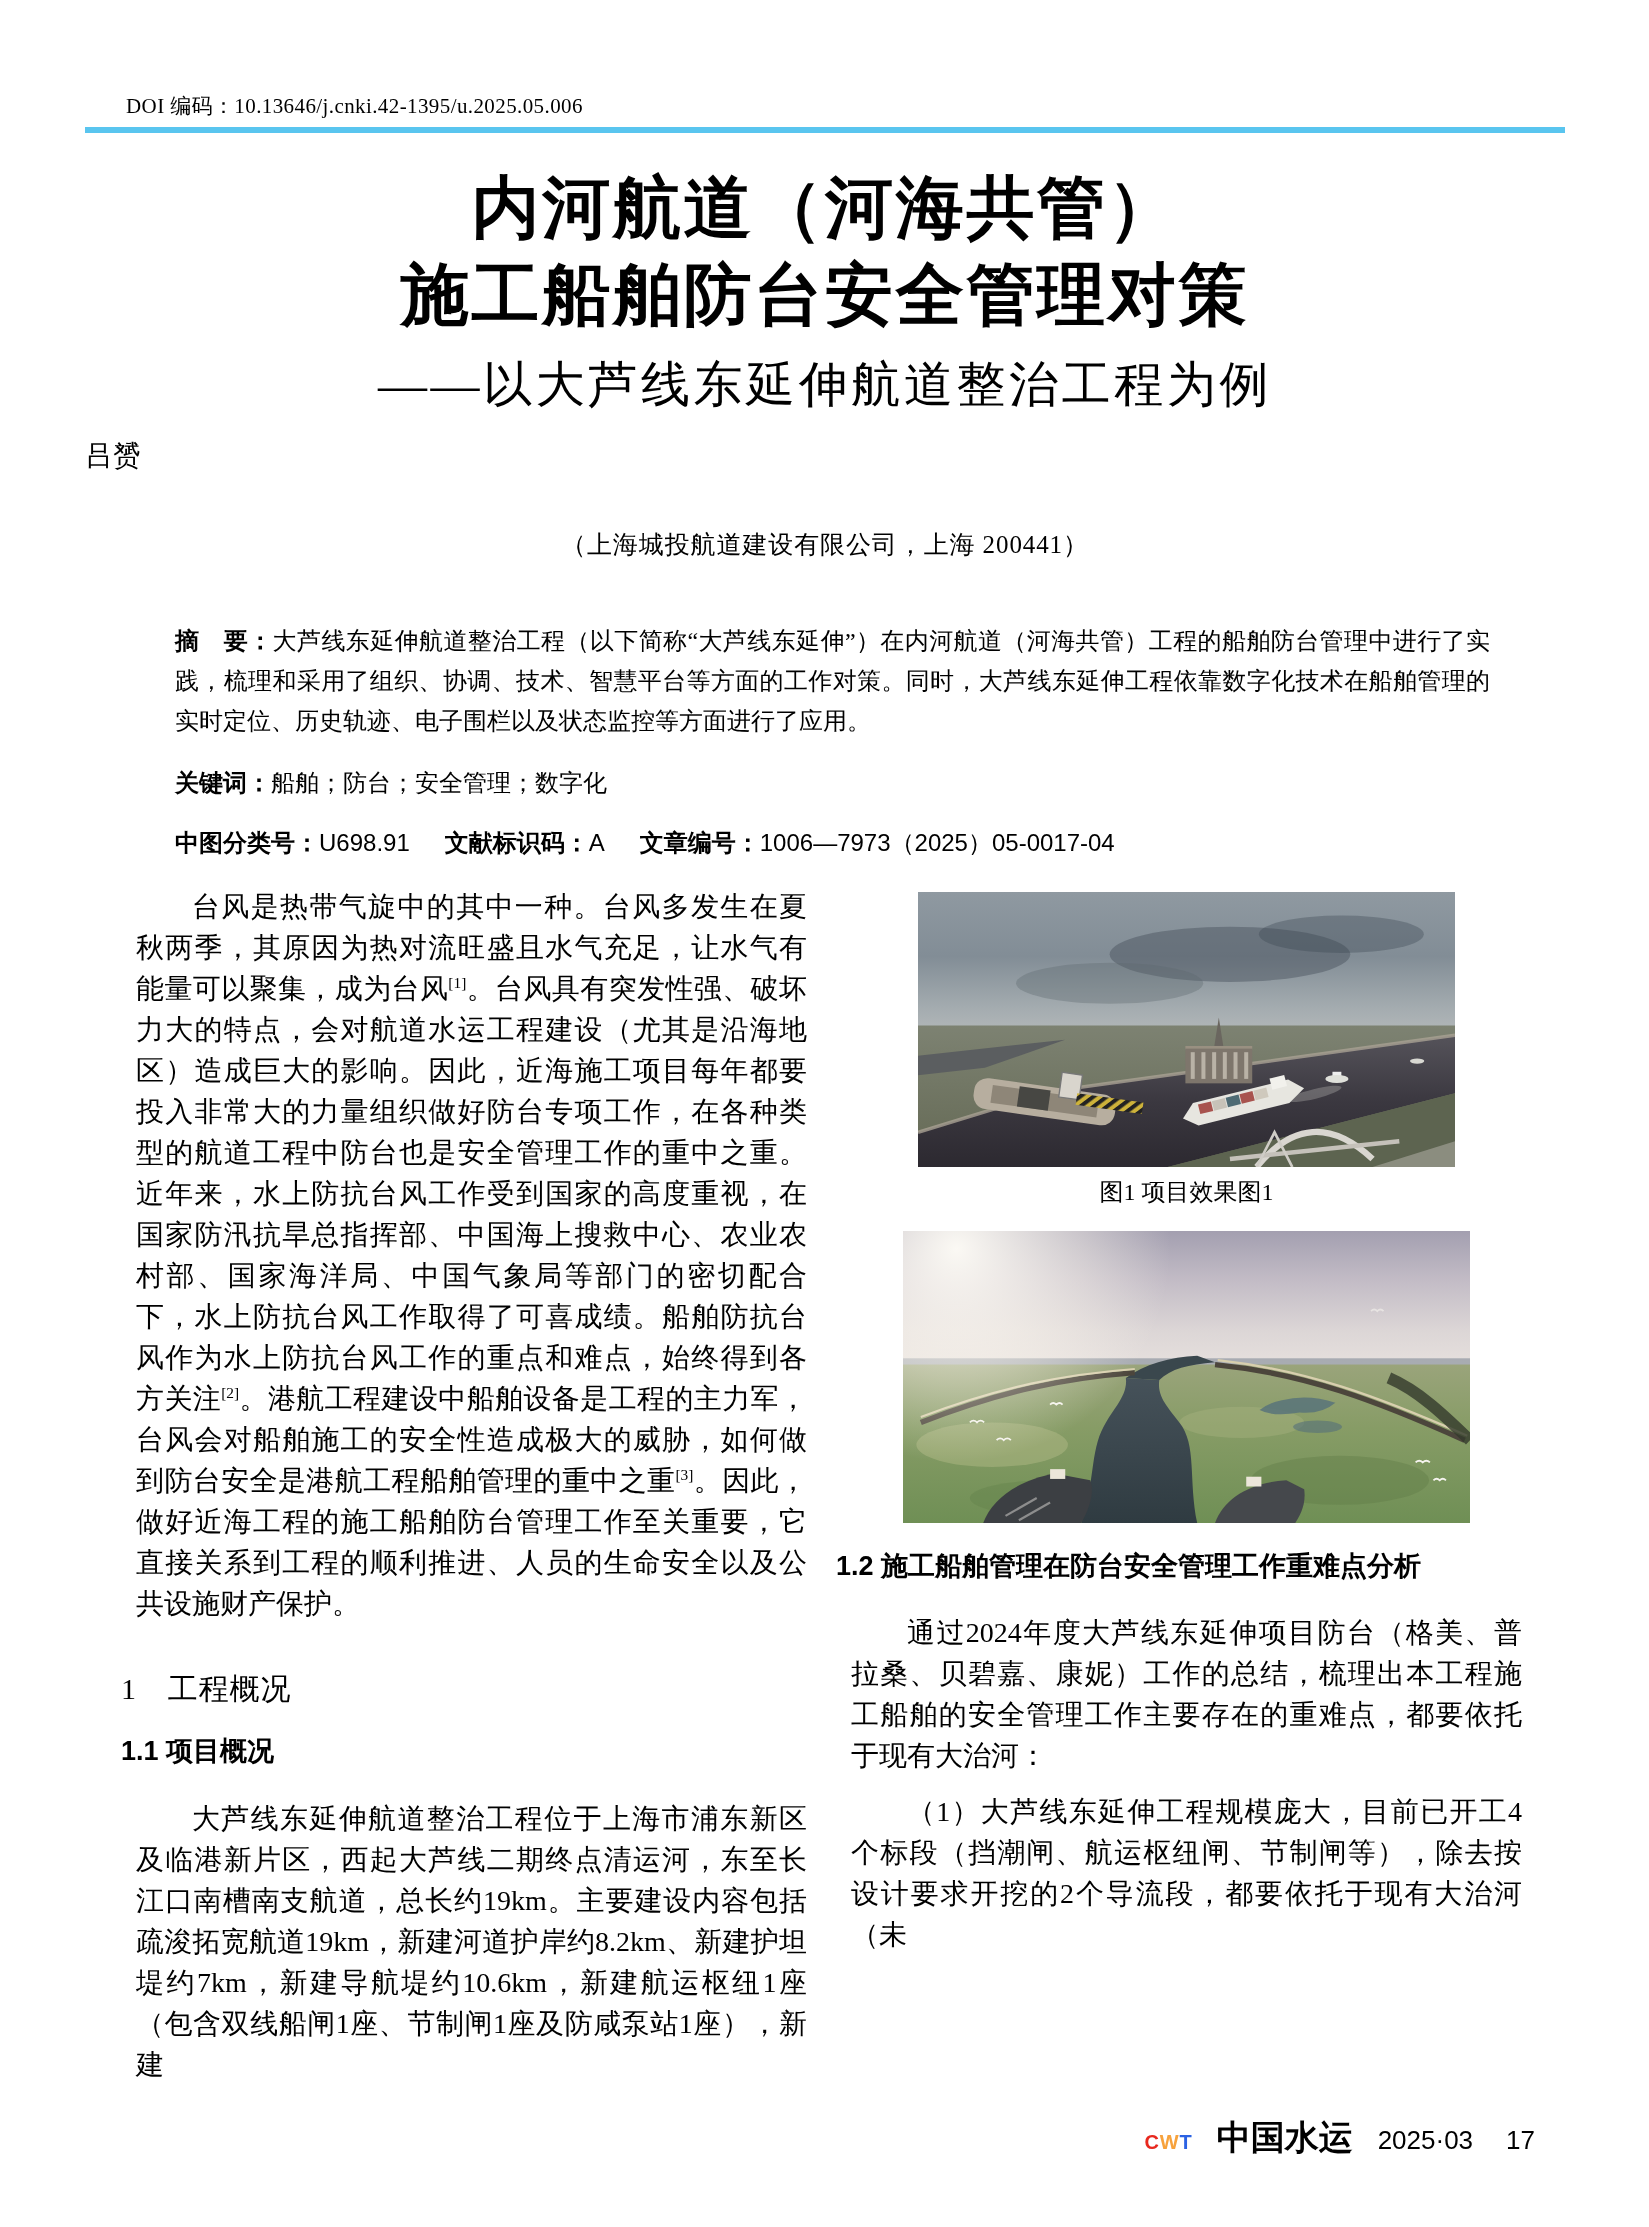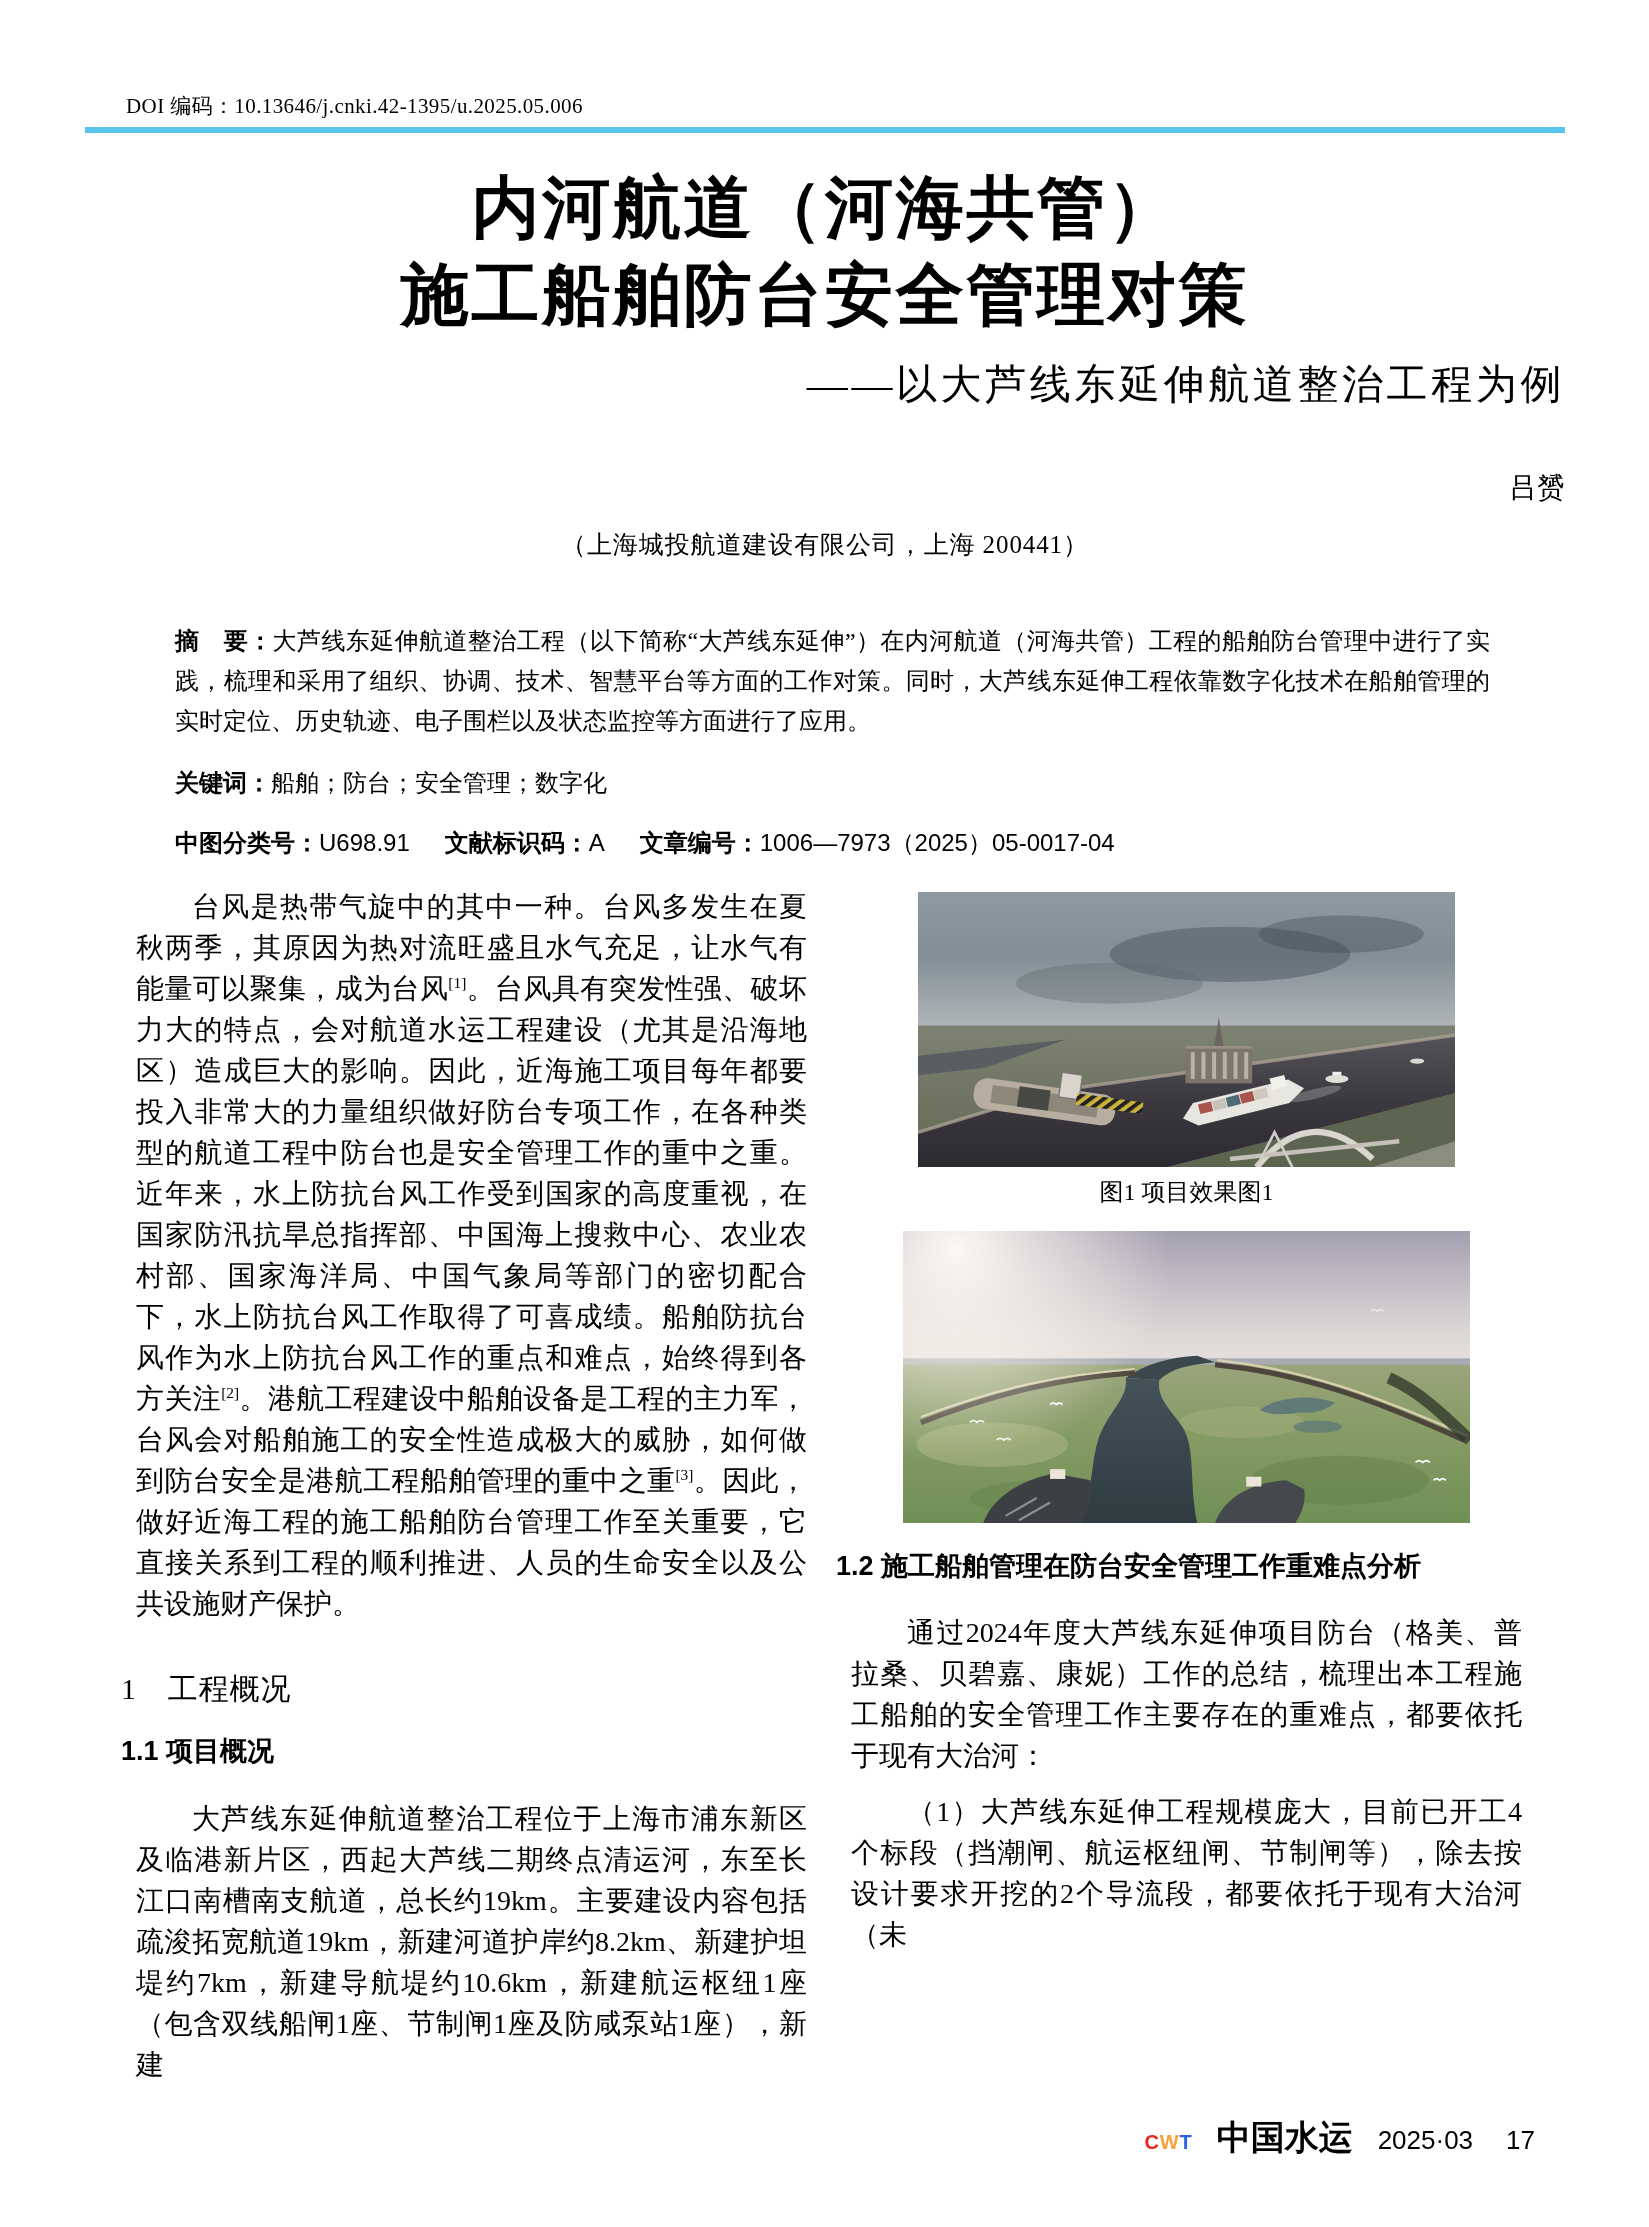--- a/index.html
+++ b/index.html
@@ -22,27 +22,26 @@
   
   .title-block{
     position:absolute;left:85px;top:164px;width:1480px;text-align:center;
   }
   .title-line{
     font-size:68px;line-height:87px;font-weight:700;
     letter-spacing:2.7px;
     font-family:"DejaVu Serif","Liberation Serif",serif;
   }
   .subtitle{
-    margin-top:19.6px;font-size:41px;line-height:53px;font-weight:400;
+    margin-top:19.6px;font-size:49px;line-height:53px;font-weight:400;
     letter-spacing:3.6px;
     font-family:"Liberation Serif",serif;
-    text-align:right;
   }
   .author{
-    position:absolute;left:85px;top:469px;width:1480px;text-align:right;
+    position:absolute;left:85px;top:437px;width:1480px;text-align:left;
     font-size:28px;
   }
   .affiliation{
     position:absolute;left:85px;top:528px;width:1480px;text-align:center;
     font-size:25px;letter-spacing:0.9px;
   }
   
   .front{
     position:absolute;left:175px;top:597px;width:1315px;
   }

